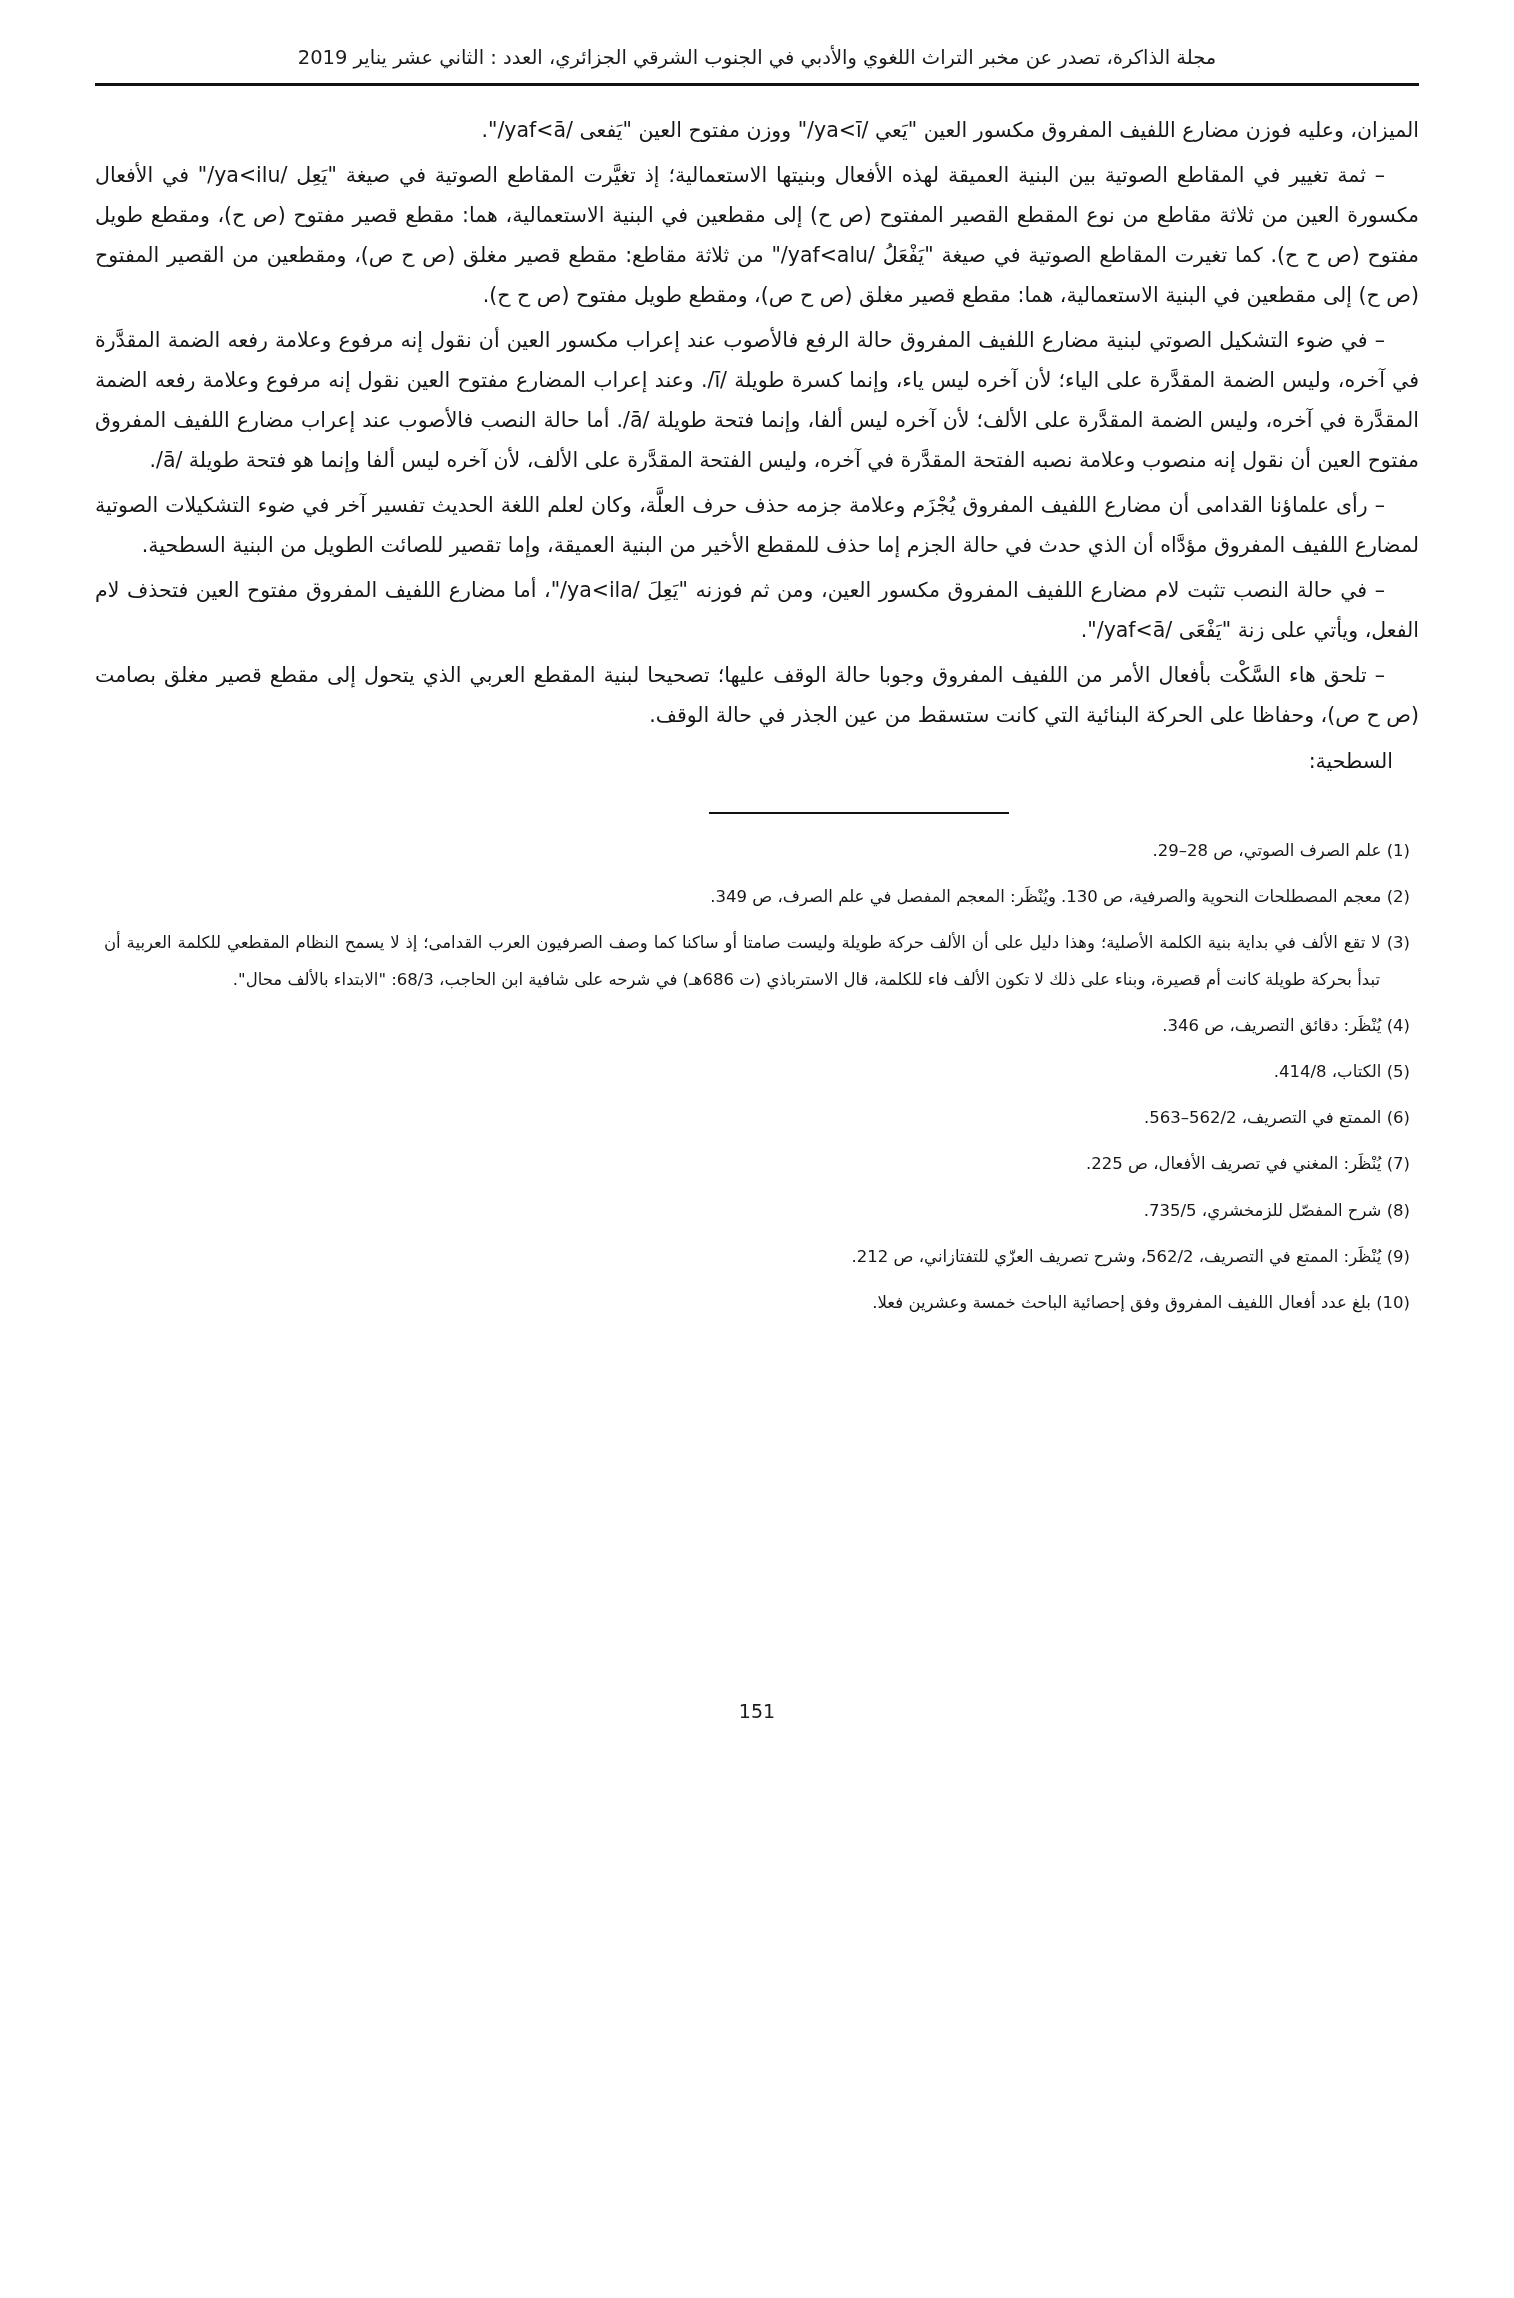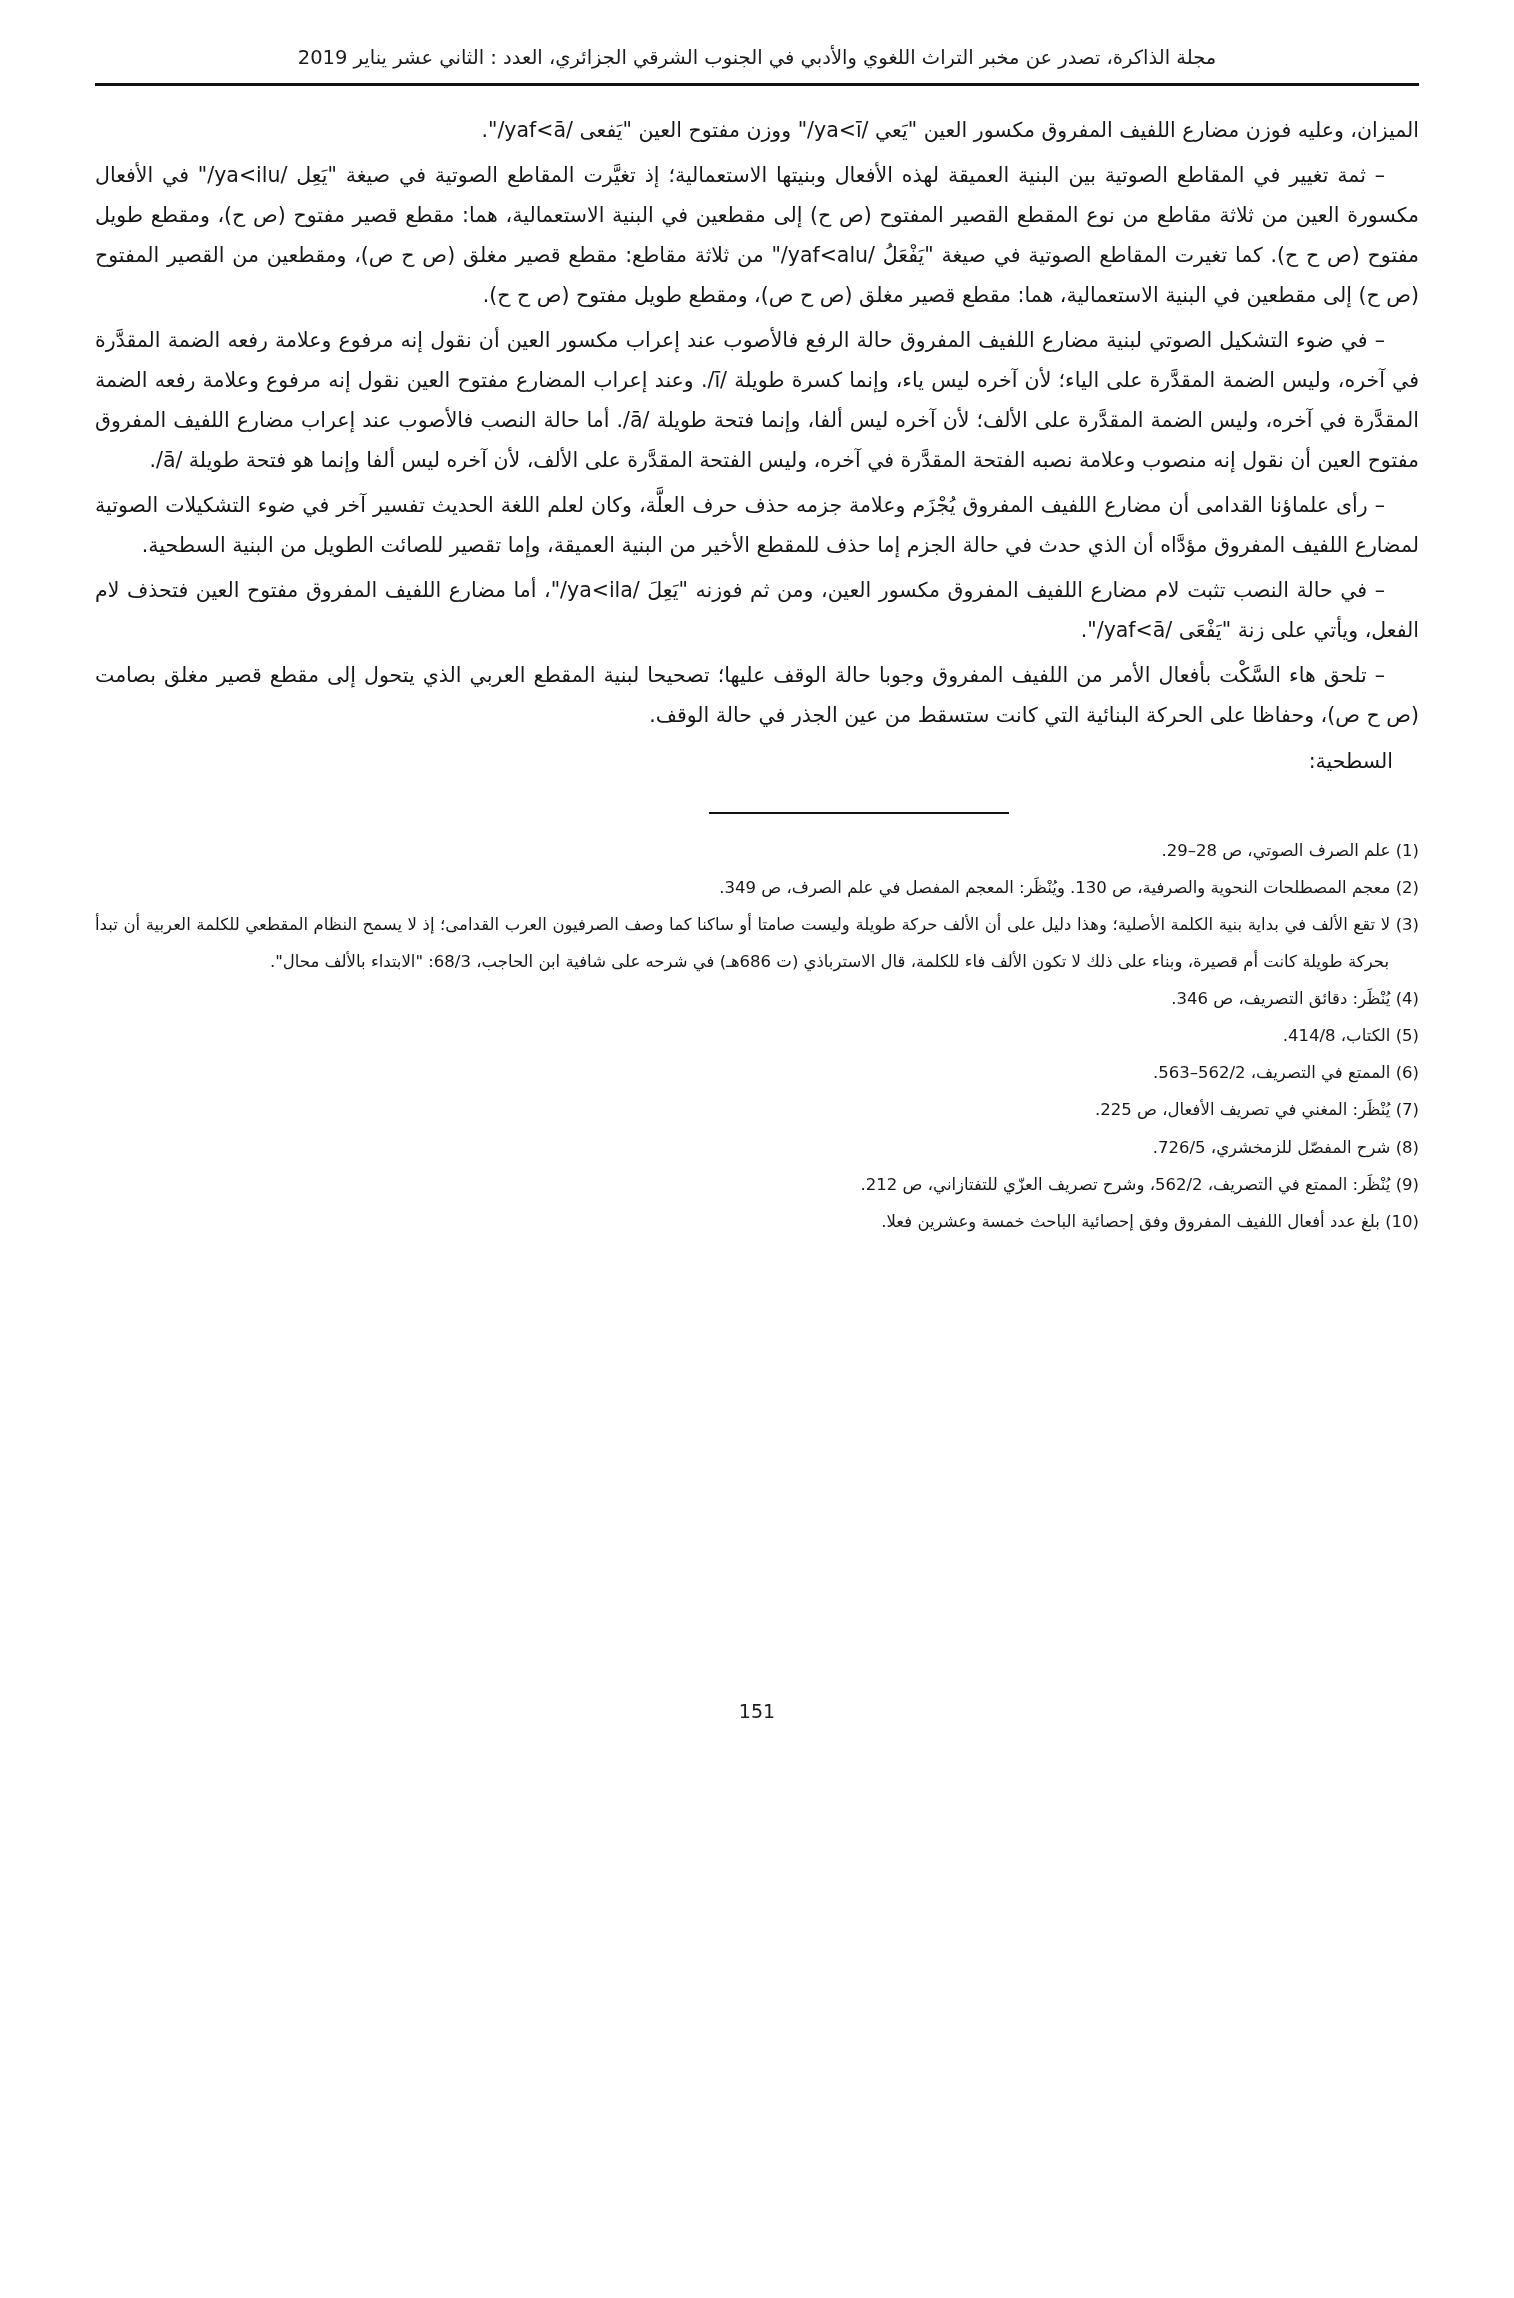--- a/index.html
+++ b/index.html
@@ -53,21 +53,21 @@
     text-align: justify;
   }
   .footnote-sep {
     width: 300px;
     border: none;
     border-top: 2px solid #111;
     height: 0;
     margin: 30px 410px 18px 0;
   }
   .fn {
-    margin: 0;
+    margin: 9px;
     padding-right: 30px;
     text-indent: -30px;
   }
   .fn-num {
     white-space: nowrap;
   }
   .page-number {
     position: absolute;
     bottom: 64px;
     left: 0;
@@ -101,20 +101,20 @@
   <section class="footnotes">
     <div class="footnote-sep"></div>
 
     <p class="fn"><span class="fn-num">(1)</span> <span>علم الصرف الصوتي، ص 28–29.</span></p>
     <p class="fn"><span class="fn-num">(2)</span> <span>معجم المصطلحات النحوية والصرفية، ص 130. ويُنْظَر: المعجم المفصل في علم الصرف، ص 349.</span></p>
     <p class="fn"><span class="fn-num">(3)</span> <span>لا تقع الألف في بداية بنية الكلمة الأصلية؛ وهذا دليل على أن الألف حركة طويلة وليست صامتا أو ساكنا كما وصف الصرفيون العرب القدامى؛ إذ لا يسمح النظام المقطعي للكلمة العربية أن تبدأ بحركة طويلة كانت أم قصيرة، وبناء على ذلك لا تكون الألف فاء للكلمة، قال الاسترباذي (ت 686هـ) في شرحه على شافية ابن الحاجب، 68/3: "الابتداء بالألف محال".</span></p>
     <p class="fn"><span class="fn-num">(4)</span> <span>يُنْظَر: دقائق التصريف، ص 346.</span></p>
     <p class="fn"><span class="fn-num">(5)</span> <span>الكتاب، 414/8.</span></p>
     <p class="fn"><span class="fn-num">(6)</span> <span>الممتع في التصريف، 562/2–563.</span></p>
     <p class="fn"><span class="fn-num">(7)</span> <span>يُنْظَر: المغني في تصريف الأفعال، ص 225.</span></p>
-    <p class="fn"><span class="fn-num">(8)</span> <span>شرح المفصّل للزمخشري، 726/5.</span></p>
+    <p class="fn"><span class="fn-num">(8)</span> <span>شرح المفصّل للزمخشري، 735/5.</span></p>
     <p class="fn"><span class="fn-num">(9)</span> <span>يُنْظَر: الممتع في التصريف، 562/2، وشرح تصريف العزّي للتفتازاني، ص 212.</span></p>
     <p class="fn"><span class="fn-num">(10)</span> <span>بلغ عدد أفعال اللفيف المفروق وفق إحصائية الباحث خمسة وعشرين فعلا.</span></p>
   </section>
 
   <div class="page-number">151</div>
 
 </div>
 
 </body></html>

